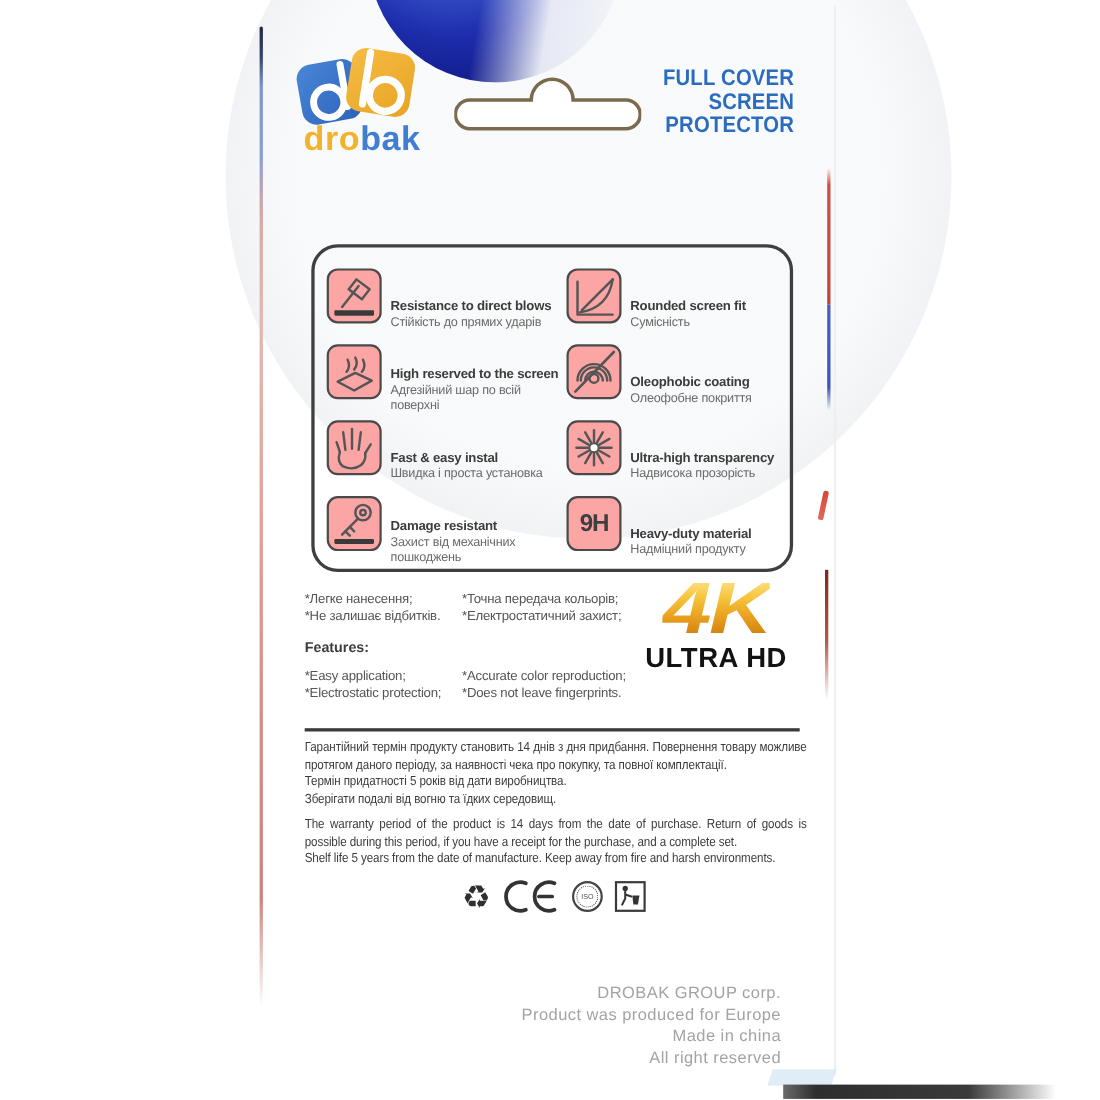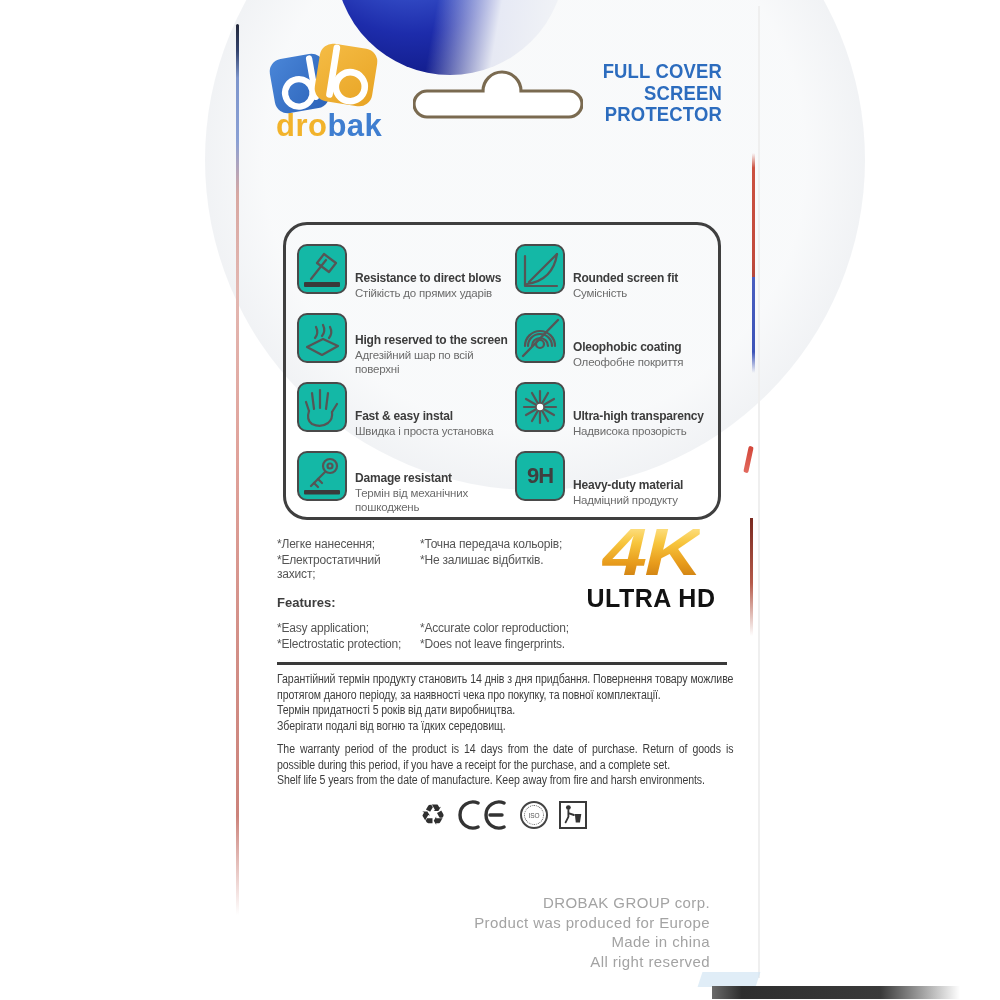--- a/index.html
+++ b/index.html
@@ -45,21 +45,21 @@
   .title{position:absolute;left:560px;top:60px;width:162px;text-align:right;color:#2c6cbe;
     font-weight:bold;font-size:20.5px;line-height:21.5px;letter-spacing:.2px;
     transform:scaleX(.9);transform-origin:100% 0;}
 
   
   .fbox{position:absolute;left:283px;top:222px;width:438px;height:298px;box-sizing:border-box;
     border:3px solid #3f3f3f;border-radius:24px;padding:9px 11px;
     display:grid;grid-template-columns:218px 196px;grid-auto-rows:69px;align-items:center;}
   .feat{display:flex;align-items:center;}
   .feat-ic{flex:0 0 auto;width:50px;height:50px;box-sizing:border-box;border:2.5px solid #4a4a4a;
-    border-radius:10px;display:flex;align-items:center;justify-content:center;background:#14b8a6;}
+    border-radius:10px;display:flex;align-items:center;justify-content:center;background:#fca5a5;}
   .feat-tx{margin-left:8px;margin-top:34px;}
   .feat-en{font-size:12px;font-weight:bold;color:#3c3c3c;letter-spacing:-.2px;line-height:14px;}
   .feat-uk{font-size:11.5px;color:#6b6b6b;letter-spacing:-.2px;line-height:13.5px;margin-top:2px;}
   .nineh{font-size:22px;font-weight:bold;color:#3f3f3f;letter-spacing:-1px;}
   .ic{stroke:#555;fill:none;stroke-width:2.2;stroke-linecap:round;stroke-linejoin:round;}
 
   
   .hl{position:absolute;left:277px;top:526px;width:336px;color:#555;}
   .hl-label{font-size:13px;font-weight:bold;color:#3d3d3d;}
   .hl-grid{display:grid;grid-template-columns:143px auto;gap:2px 0;margin:11px 0 14px 0;
@@ -255,41 +255,41 @@
           <circle cx="31" cy="13" r="7"></circle>
               <circle cx="31" cy="13" r="2.5"></circle>
           <line x1="26" y1="19" x2="12" y2="33"></line>
           <path d="M15 30 l4 4 M19 26 l4 4"></path>
         </g>
             <rect x="5" y="37" width="36" height="4.5" rx="1" fill="#3a3a3a"></rect>
           </svg>
       </div>
       <div class="feat-tx">
           <div class="feat-en">Damage resistant</div>
-      <div class="feat-uk">Термін від механічних пошкоджень</div>
+      <div class="feat-uk">Захист від механічних пошкоджень</div>
         </div>
     </div>
 
     <div class="feat">
       <div class="feat-ic">
         <div class="nineh">9H</div>
       </div>
       <div class="feat-tx">
           <div class="feat-en">Heavy-duty material</div>
       <div class="feat-uk">Надміцний продукту</div>
         </div>
     </div>
   </div>
 
   <div class="hl">
     <div class="hl-grid">
       <div>*Легке нанесення;</div>
       <div>*Точна передача кольорів;</div>
+      <div>*Не залишає відбитків.</div>
       <div>*Електростатичний захист;</div>
-      <div>*Не залишає відбитків.</div>
     </div>
     <div class="hl-label">Features:</div>
     <div class="hl-grid">
       <div>*Easy application;</div>
       <div>*Accurate color reproduction;</div>
       <div>*Electrostatic protection;</div>
       <div>*Does not leave fingerprints.</div>
     </div>
   </div>
 

